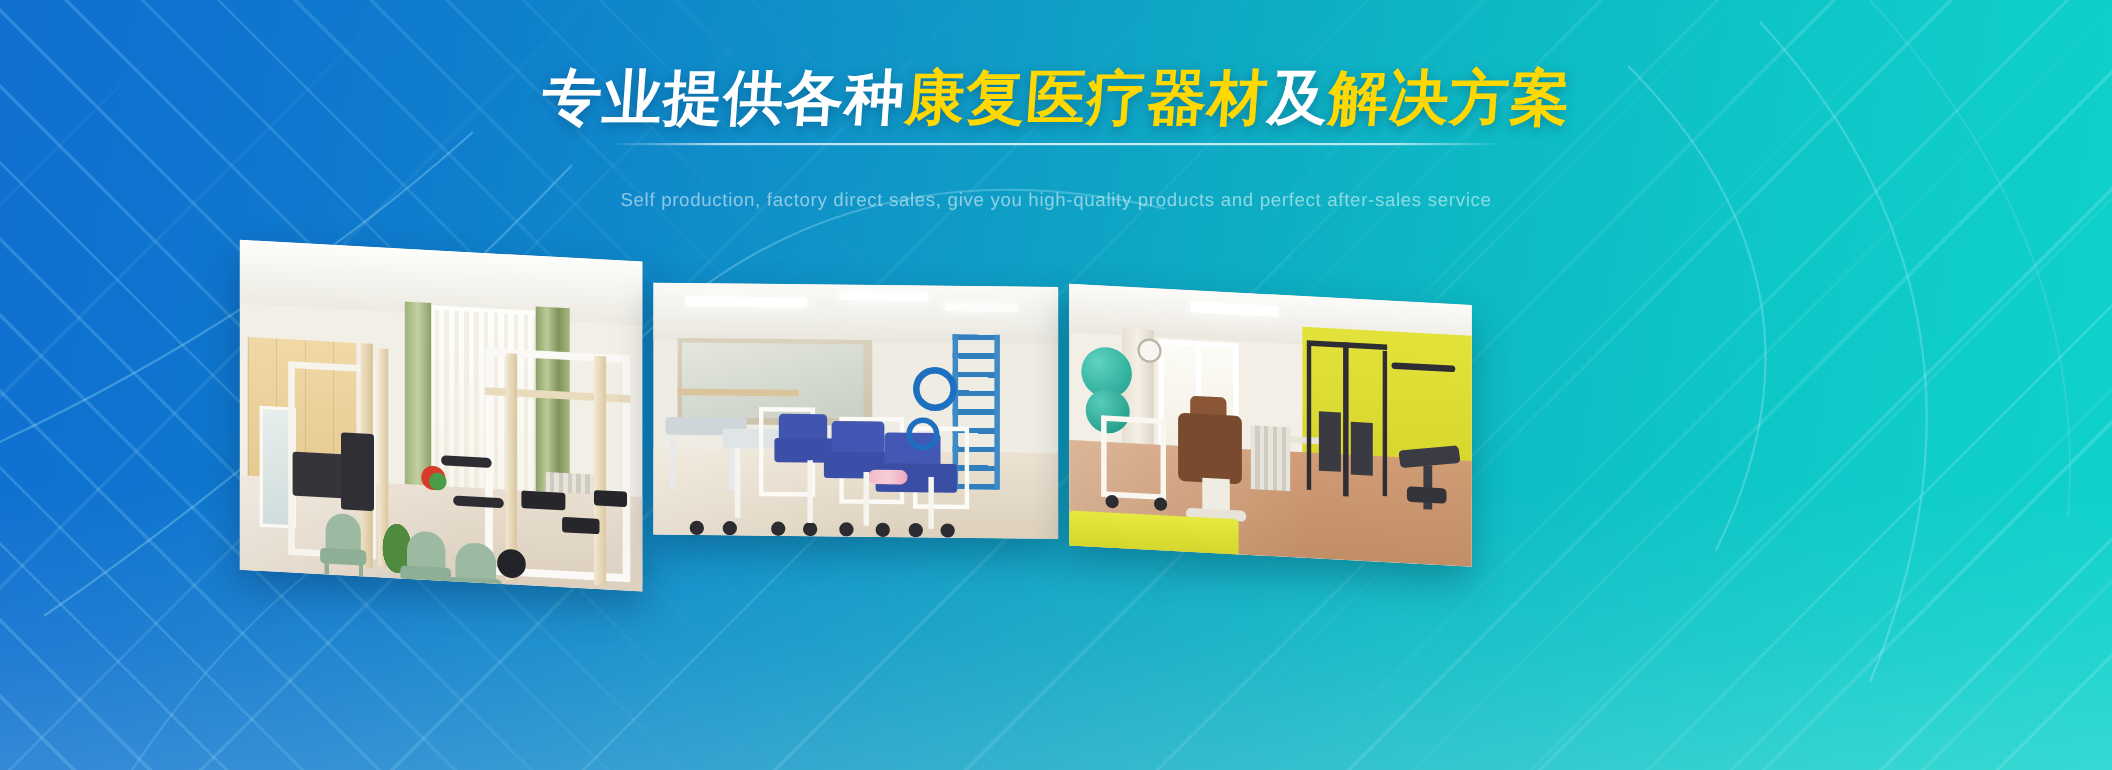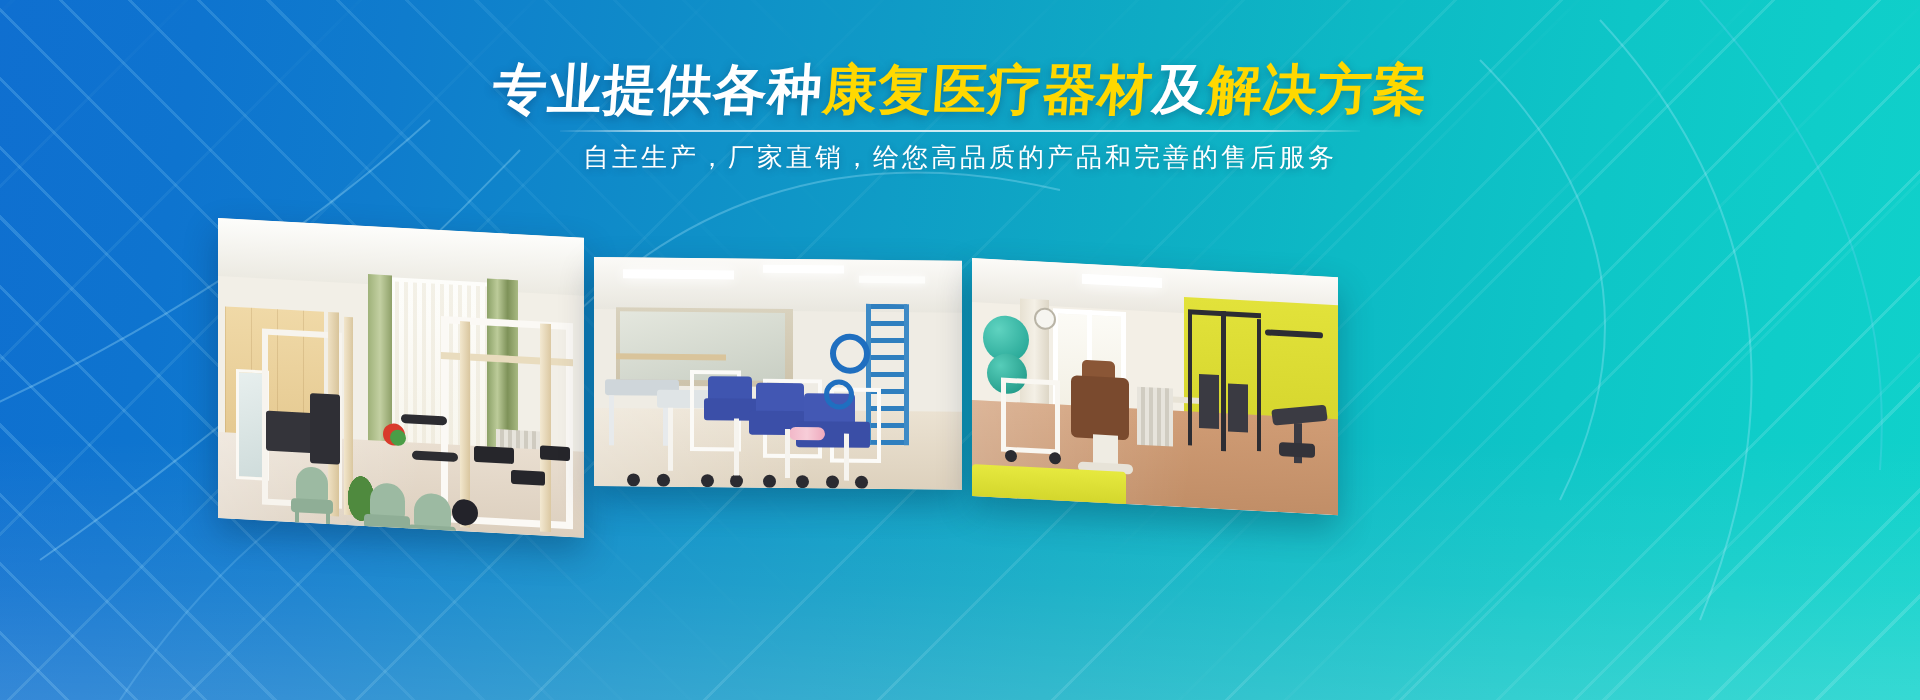--- a/index.html
+++ b/index.html
@@ -317,21 +317,21 @@
   </svg>
 
   <div class="bottom-glow"></div>
 
   <div class="headline">
     <span class="seg hl-white">专业提供各种</span><span class="seg hl-yellow">康复医疗器材</span><span class="seg hl-white">及</span><span class="seg hl-yellow">解决方案</span>
   </div>
 
   <div class="divider"></div>
 
-  <div class="subtitle-cn">自主生产，厂家直销，给您高品质的产品和完善的售后服务</div>
+  <div class="subtitle-en">Self production, factory direct sales, give you high-quality products and perfect after-sales service</div>
 
   <div class="photos">
 
     <div class="photo" id="photo-left">
       <div class="scene">
         <div class="lay s1-wall"></div>
         <div class="lay s1-ceiling"></div>
         <div class="lay s1-window"></div>
         <div class="lay s1-sheer"></div>
         <div class="lay s1-cabinet"></div>

